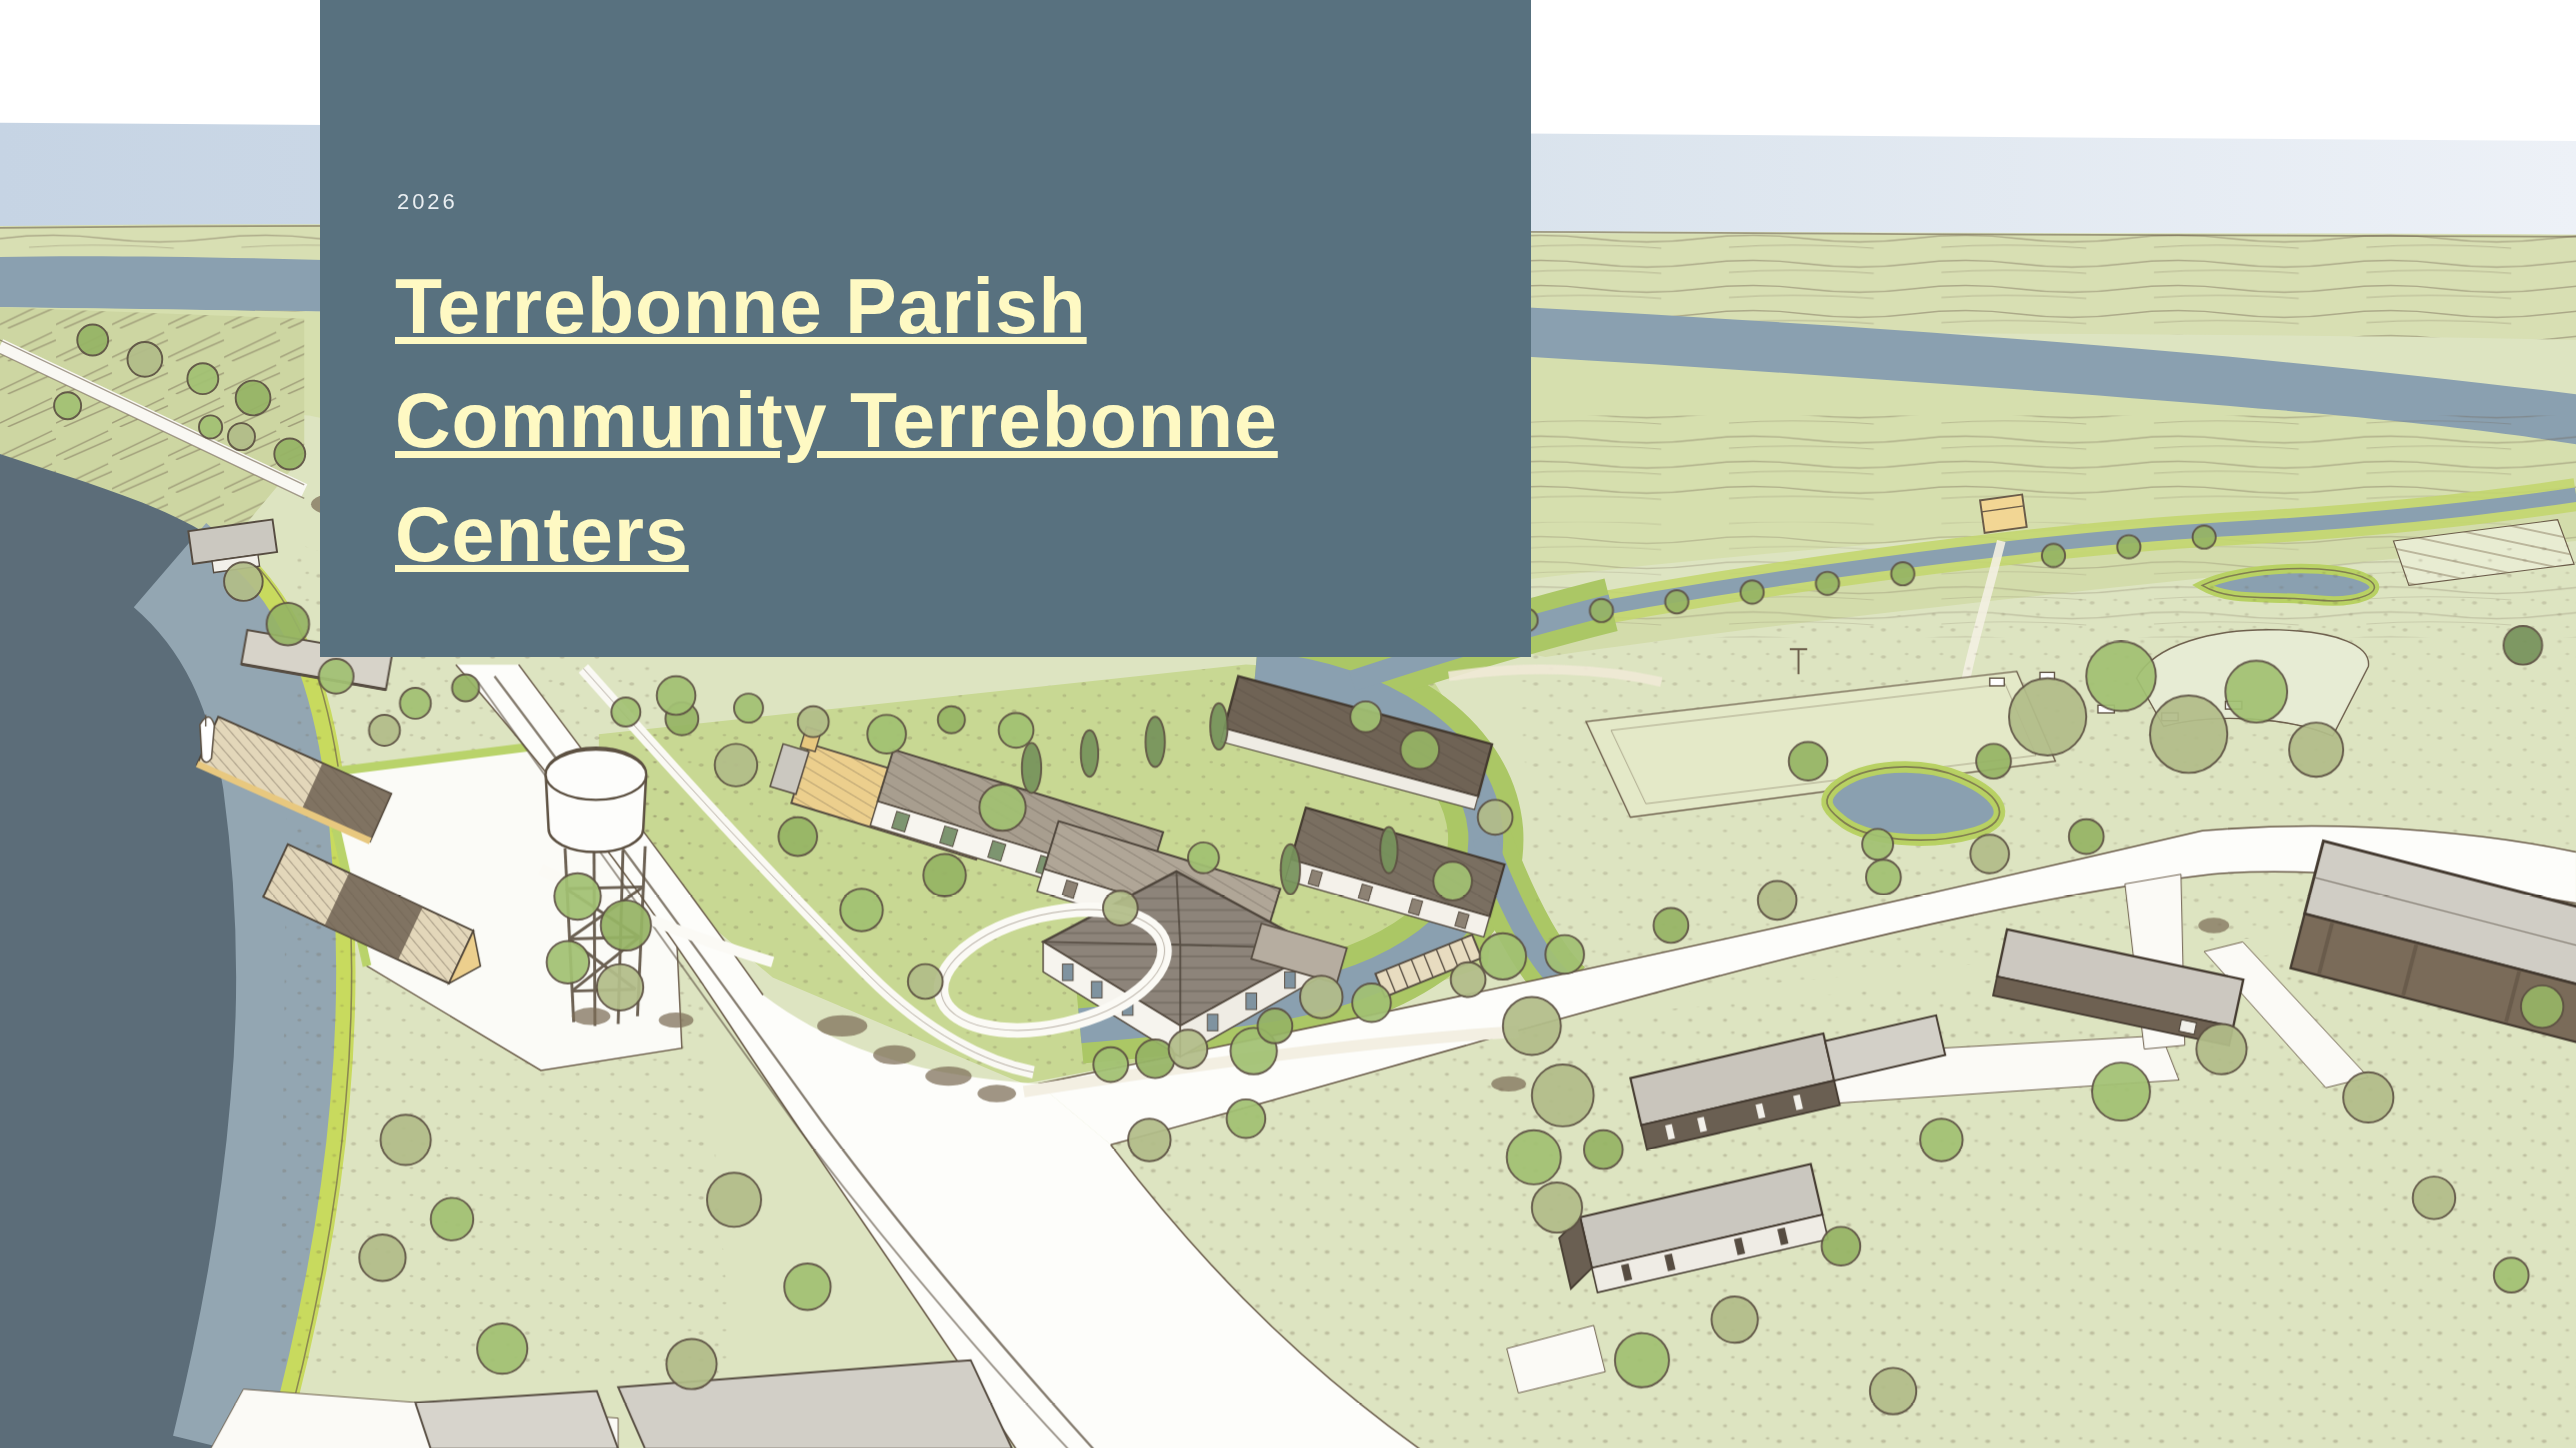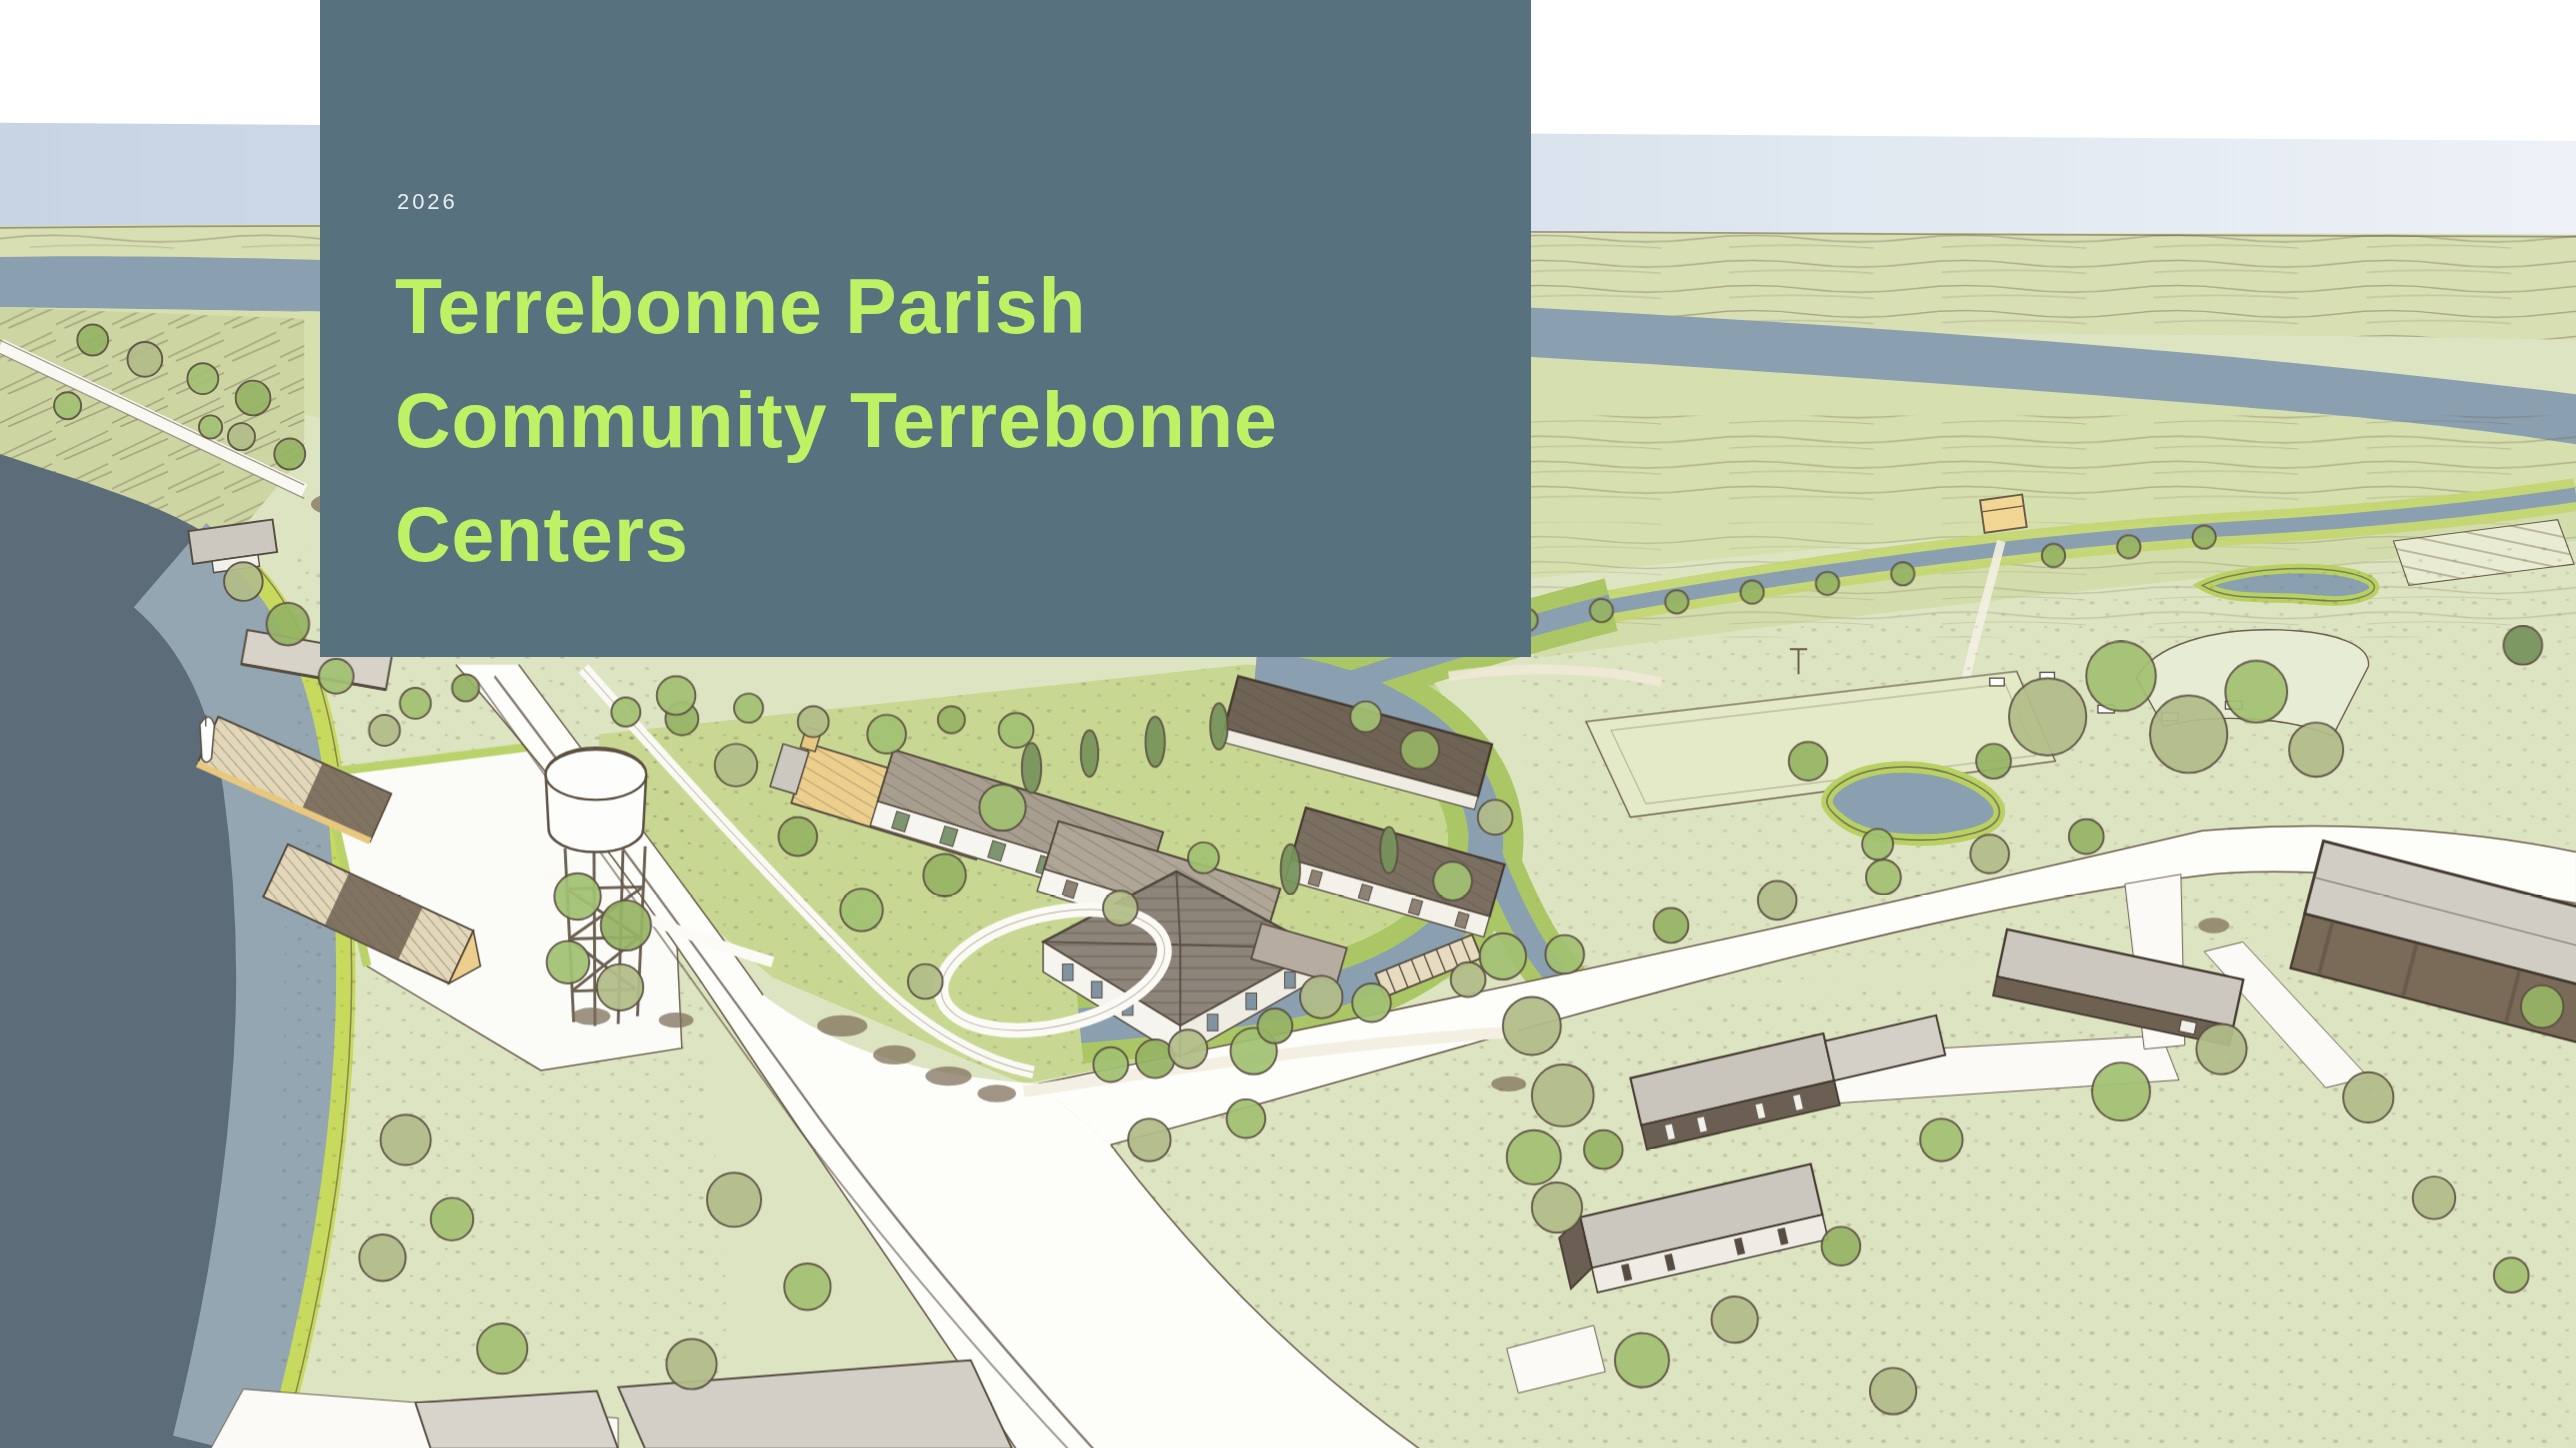--- a/index.html
+++ b/index.html
@@ -4,22 +4,22 @@
 <style>
   html,body{margin:0;padding:0;background:#ffffff;}
   .stage{position:relative;width:2576px;height:1449px;overflow:hidden;
          font-family:"Liberation Sans",sans-serif;background:#ffffff;}
   .illustration{position:absolute;left:0;top:0;width:2576px;height:1449px;}
   .panel{position:absolute;left:304px;top:0;width:1211px;height:657px;
          background:#58717f;z-index:5;margin-left:16px;}
   .panel .year{position:absolute;left:77px;top:189px;font-size:22px;
          letter-spacing:2.9px;color:#e9eef1;font-weight:400;}
   .panel .title{position:absolute;left:75px;top:249px;font-size:77px;
-         line-height:114px;font-weight:700;color:#bef264;letter-spacing:1px;
-         white-space:nowrap;}
+         line-height:114px;font-weight:700;color:#fef9c3;letter-spacing:1px;
+         white-space:nowrap;text-decoration:underline;}
   
   .tr{stroke:#5d5243;stroke-width:2;opacity:.93;}
   .t1{fill:#b2bd89;}.t2{fill:#a2c173;}.t3{fill:#96b465;}.t4{fill:#77935c;}
   .ink{stroke:#6a5b49;fill:none;}
   .shrub{fill:#7c6c56;opacity:.72;}
 </style>
 </head>
 <body>
 
 <div class="stage">

